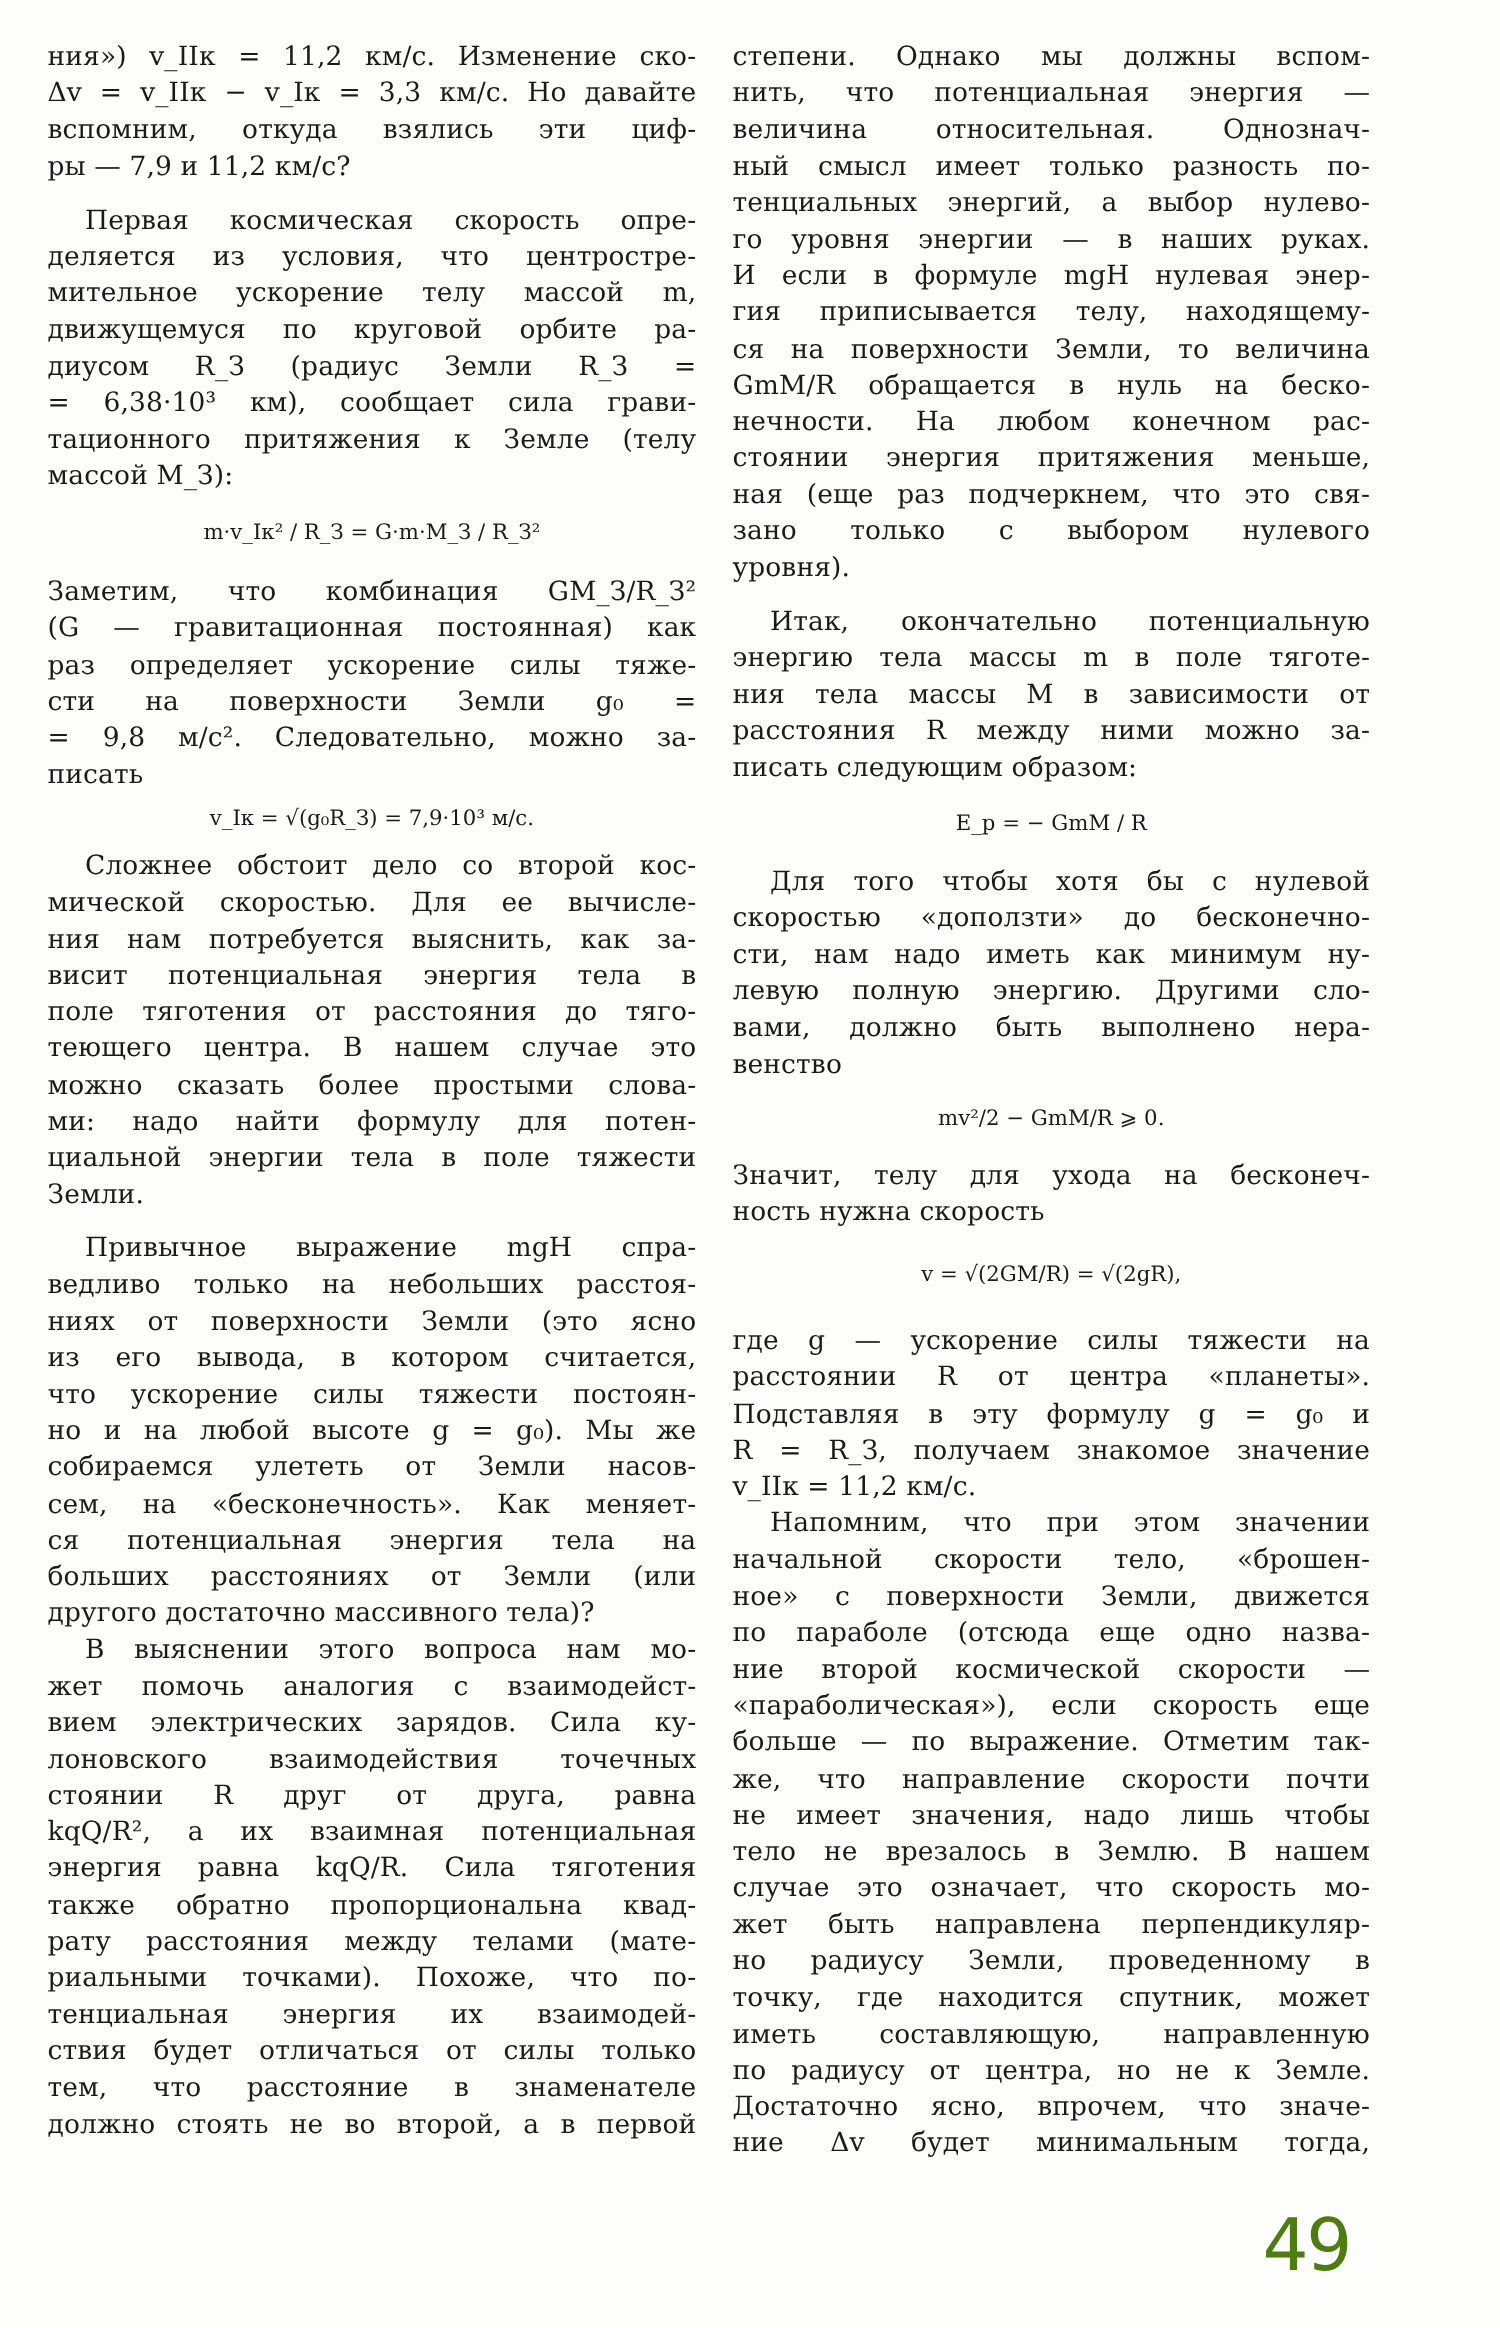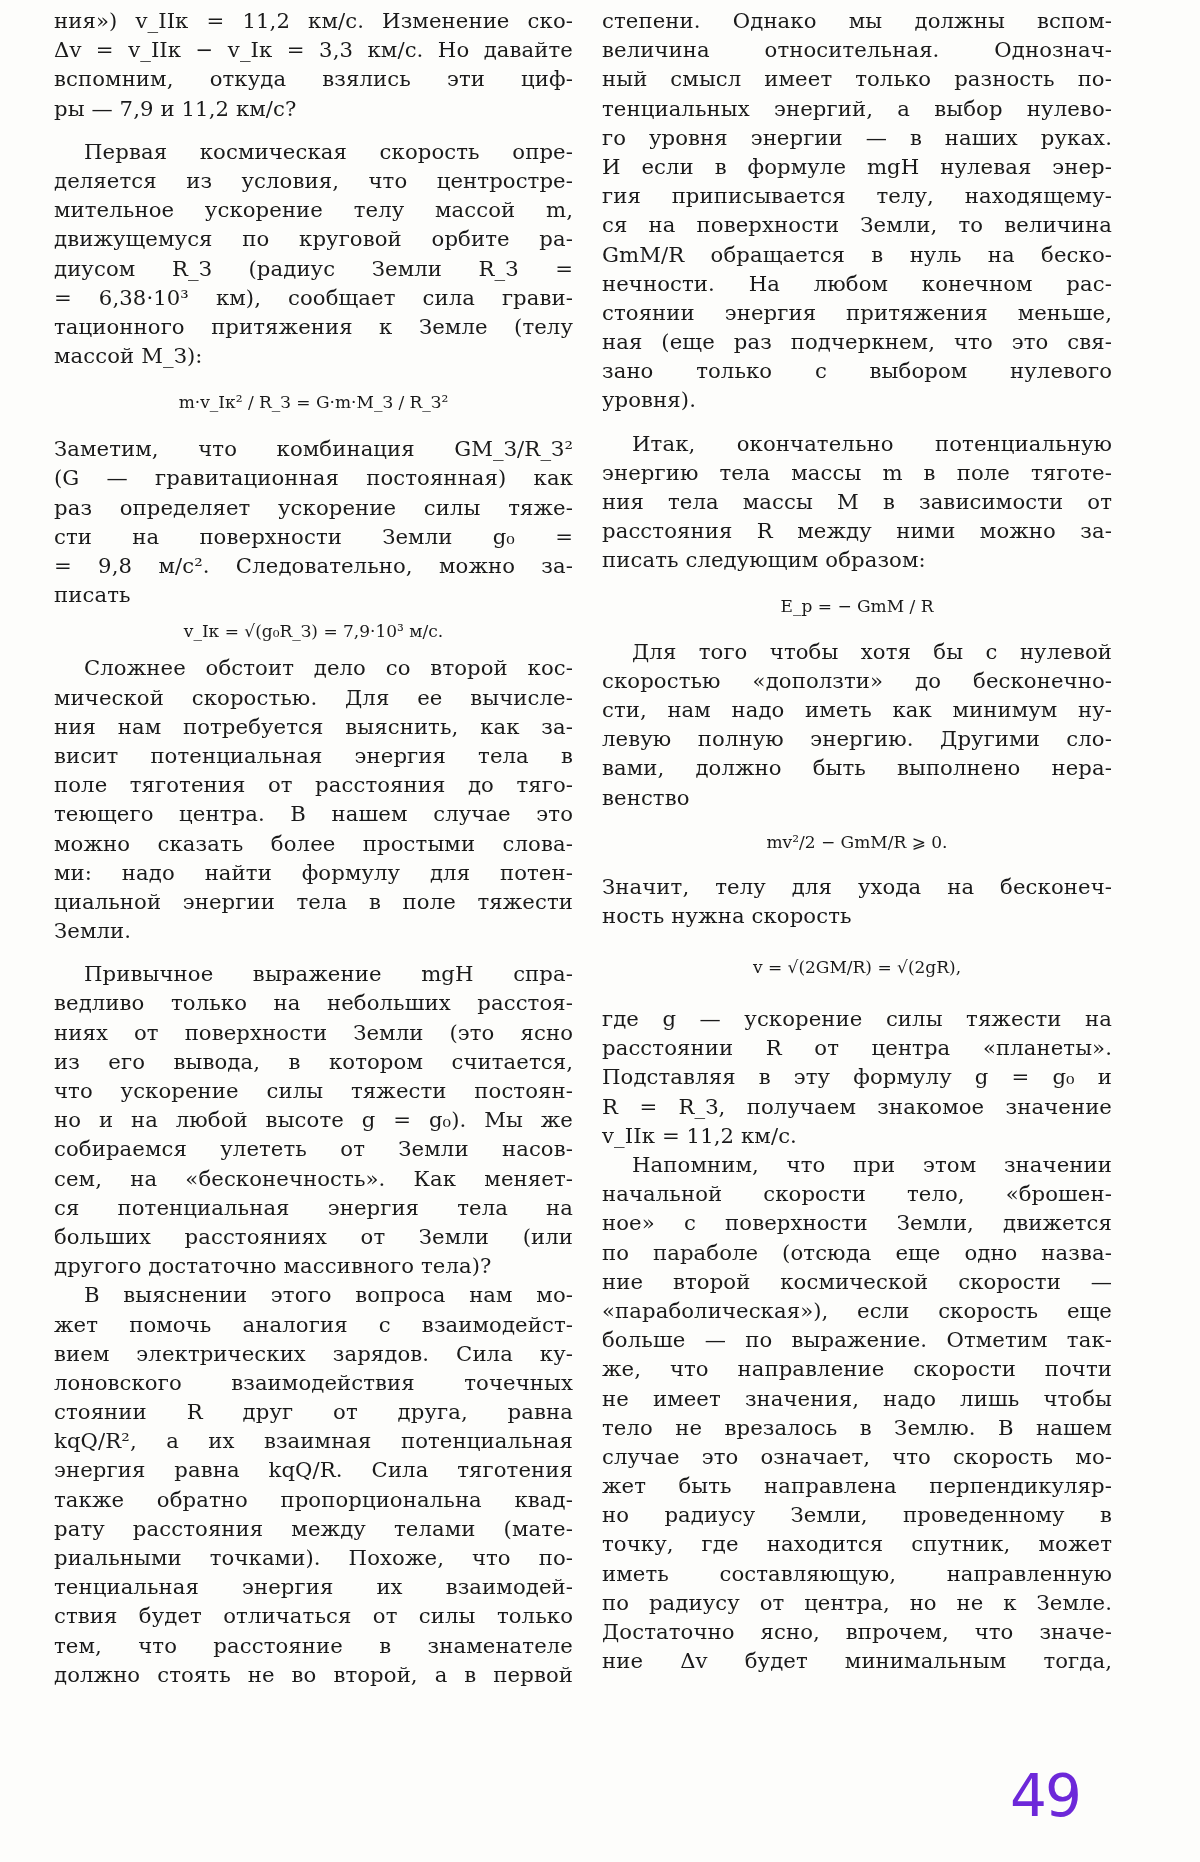--- a/index.html
+++ b/index.html
@@ -1,36 +1,36 @@
 <!DOCTYPE html>
 <html><head>
 <meta charset="utf-8">
 <style>
   html, body { margin: 0; padding: 0; }
   body {
     width: 1200px; height: 1862px; background: #fdfdfb; position: relative; overflow: hidden;
     font-family: "DejaVu Serif", "Liberation Serif", serif; color: #1a1a1a;
   }
-  .col { position: absolute; top: 6px; margin-left: 16px; }
+  .col { position: absolute; top: 30px; }
   .col.left { left: 38px; width: 519px; }
   .col.right { left: 586px; width: 510px; }
   .ln {
     height: 29.2px; line-height: 29.2px; font-size: 21.2px; white-space: nowrap;
     text-align: justify; text-align-last: justify; letter-spacing: 0.1px;
   }
   .ln.last { text-align-last: left; }
   .ln.indent { padding-left: 30px; }
   .gap { height: 14px; }
   .formula {
     font-family: "DejaVu Serif", "Liberation Serif", serif; font-size: 17px;
     display: flex; align-items: center; justify-content: center; white-space: nowrap;
   }
   .page-num {
     position: absolute; left: 1010px; top: 1762px; font-family: "DejaVu Sans", sans-serif;
-    font-size: 58px; font-weight: normal; letter-spacing: -2px; color: #6d28d9;
+    font-size: 58px; font-weight: normal; letter-spacing: -2px; color: #4d7c0f;
   }
 </style>
 </head>
 <body>
 
 <div class="col left">
   <div>
     <div class="ln">ния») v_IIк = 11,2 км/с. Изменение ско-</div>
     <div class="ln">Δv = v_IIк − v_Iк = 3,3 км/с. Но давайте</div>
     <div class="ln">вспомним, откуда взялись эти циф-</div>
@@ -101,20 +101,21 @@
     <div class="ln">тенциальная энергия их взаимодей-</div>
     <div class="ln">ствия будет отличаться от силы только</div>
     <div class="ln">тем, что расстояние в знаменателе</div>
     <div class="ln">должно стоять не во второй, а в первой</div>
   </div>
 </div>
 
 <div class="col right">
   <div>
     <div class="ln">степени. Однако мы должны вспом-</div>
+    <div class="ln">нить, что потенциальная энергия —</div>
     <div class="ln">величина относительная. Однознач-</div>
     <div class="ln">ный смысл имеет только разность по-</div>
     <div class="ln">тенциальных энергий, а выбор нулево-</div>
     <div class="ln">го уровня энергии — в наших руках.</div>
     <div class="ln">И если в формуле mgH нулевая энер-</div>
     <div class="ln">гия приписывается телу, находящему-</div>
     <div class="ln">ся на поверхности Земли, то величина</div>
     <div class="ln">GmM/R обращается в нуль на беско-</div>
     <div class="ln">нечности. На любом конечном рас-</div>
     <div class="ln">стоянии энергия притяжения меньше,</div>

